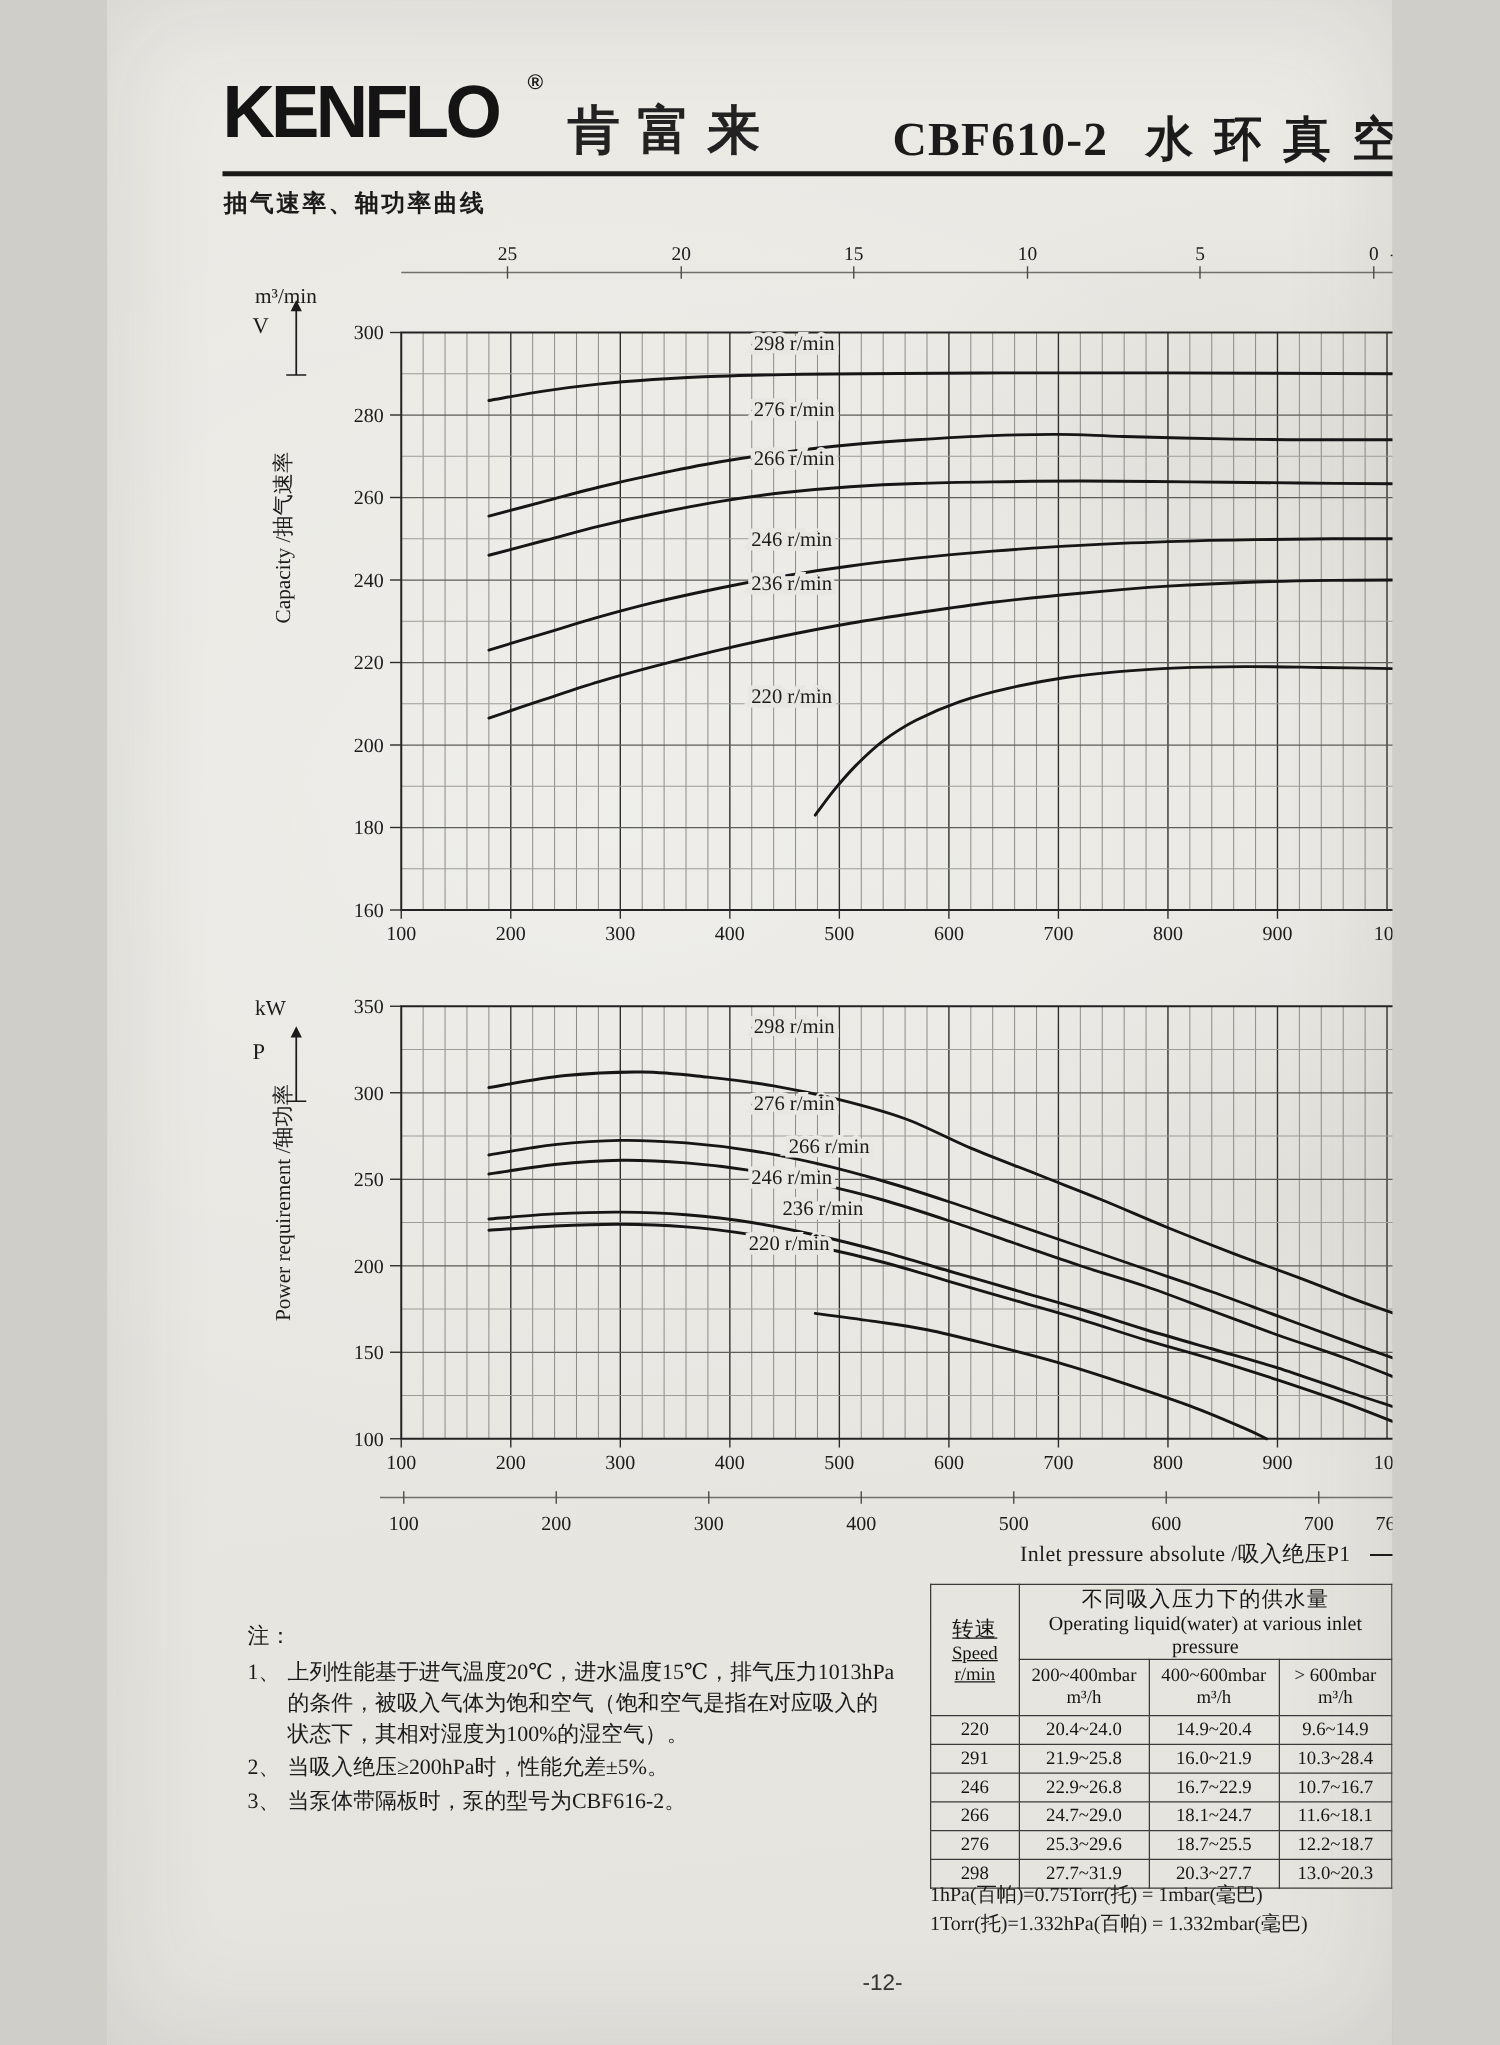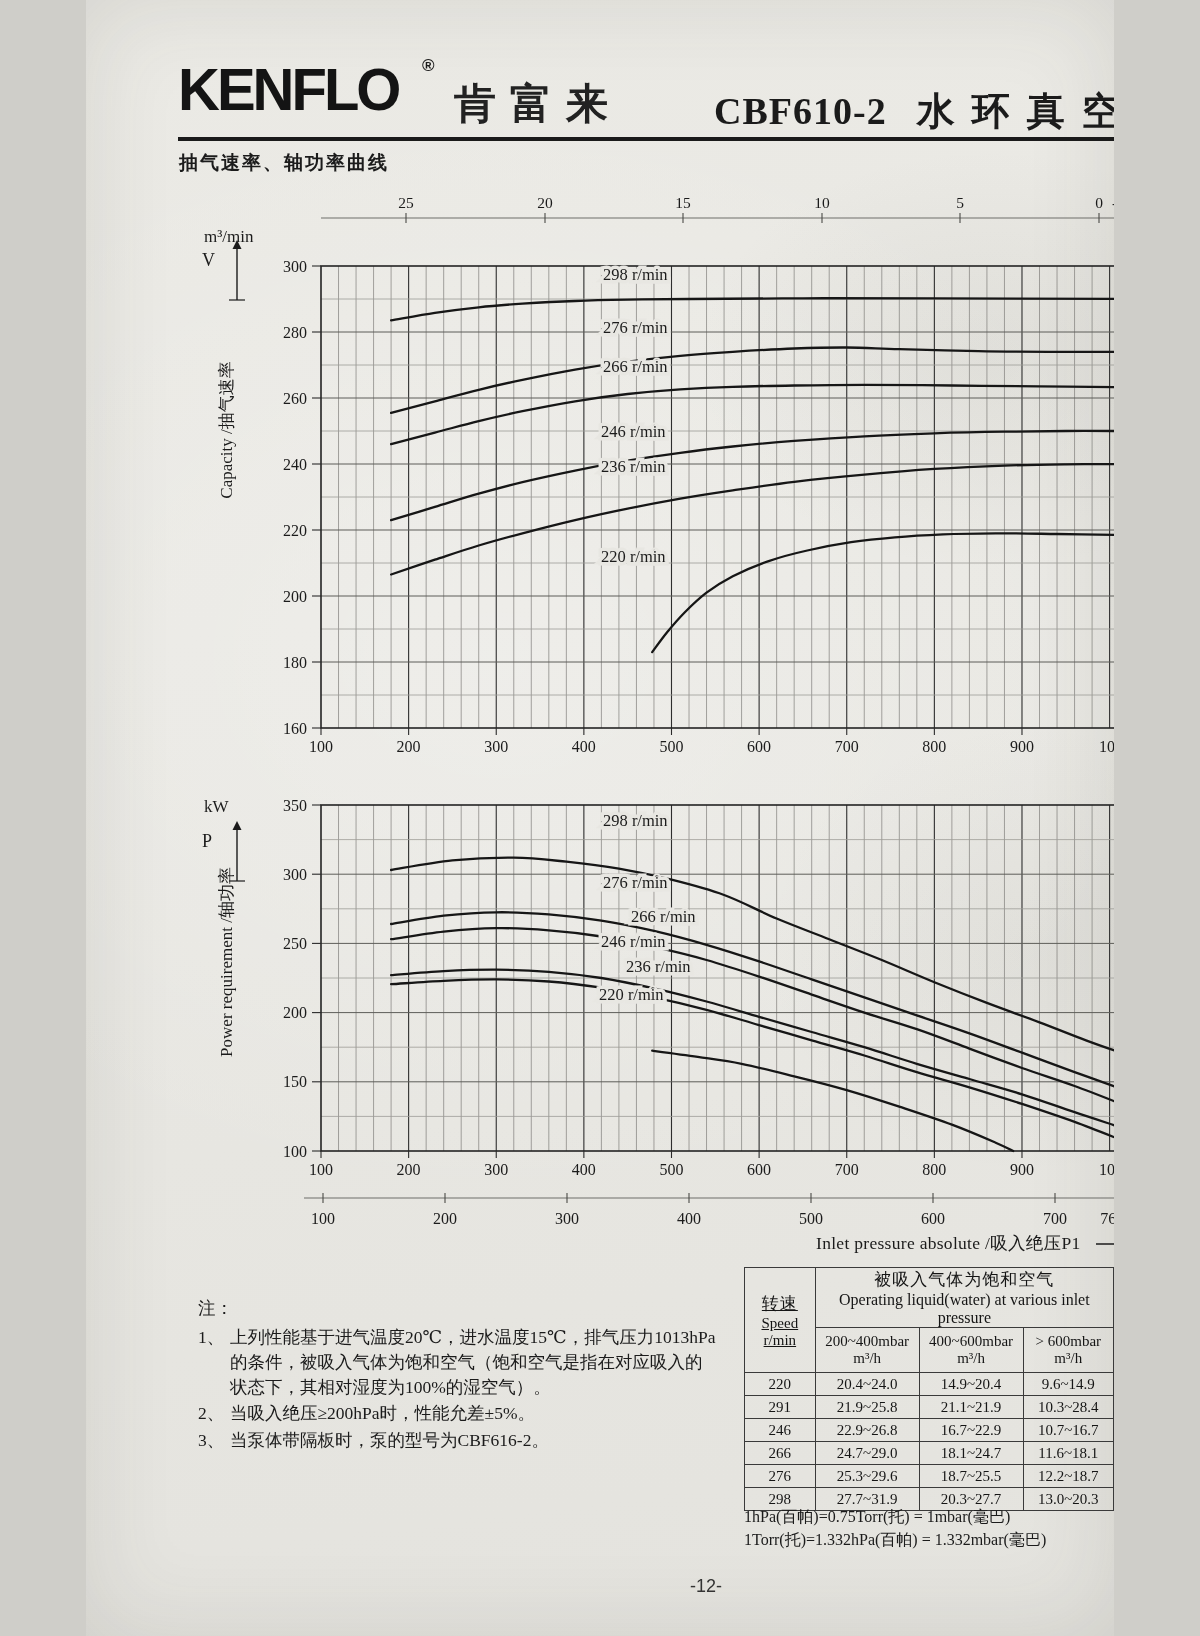--- a/index.html
+++ b/index.html
@@ -343,21 +343,21 @@
 
   <table class="supply">
     <tbody id="table-body">
         <tr>
           <td rowspan="2" style="width:96px;height:96px;text-decoration:underline;">
             <div class="hd-cn">转速</div>
             <div>Speed</div>
             <div>r/min</div>
           </td>
           <td colspan="3" style="height:50px;">
-            <div class="hd-cn">被吸入气体为饱和空气</div>
+            <div class="hd-cn">不同吸入压力下的供水量</div>
             <div class="hd-en">Operating liquid(water) at various inlet pressure</div>
           </td>
         </tr>
         <tr>
           <td style="width:110px;height:44px;">
             <div>200~400mbar</div>
             <div>m³/h</div>
           </td>
           <td style="width:110px;height:44px;">
             <div>400~600mbar</div>
@@ -370,21 +370,21 @@
         </tr>
         <tr>
           <td style="height:22px;">220</td>
           <td>20.4~24.0</td>
           <td>14.9~20.4</td>
           <td>9.6~14.9</td>
         </tr>
         <tr>
           <td style="height:22px;">291</td>
           <td>21.9~25.8</td>
-          <td>21.1~21.9</td>
+          <td>16.0~21.9</td>
           <td>10.3~28.4</td>
         </tr>
         <tr>
           <td style="height:22px;">246</td>
           <td>22.9~26.8</td>
           <td>16.7~22.9</td>
           <td>10.7~16.7</td>
         </tr>
         <tr>
           <td style="height:22px;">266</td>

